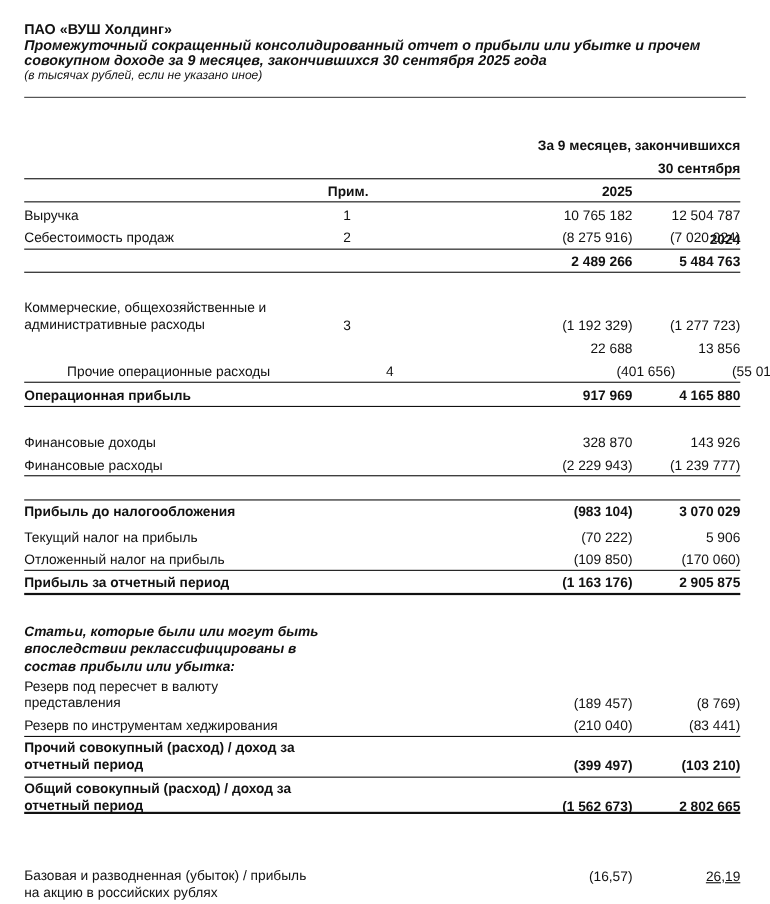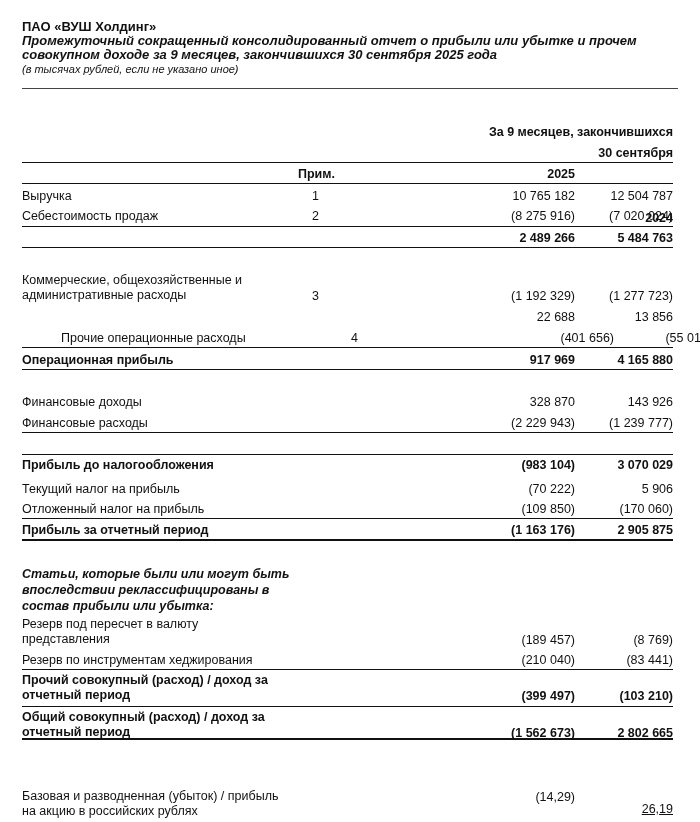--- a/index.html
+++ b/index.html
@@ -171,15 +171,15 @@
   <span class="v1">(1 562 673)</span>
   <span class="v2">2 802 665</span>
 </div>
 <div class="rule thick" style="top:738px;"></div>
 
 <div class="row two" style="top:789px; height:32px;">
   <span class="label" style="width:320px;">
     <span>Базовая и разводненная (убыток) / прибыль</span><br>
     <span>на акцию в российских рублях</span>
   </span>
-  <span class="v1" style="top:0;">(14,29)</span>
-  <span class="v2" style="top:12px;text-decoration:underline;">26,19</span>
+  <span class="v1" style="top:0;">(16,57)</span>
+  <span class="v2" style="top:0;text-decoration:underline;">26,19</span>
 </div>
 
 </body></html>

